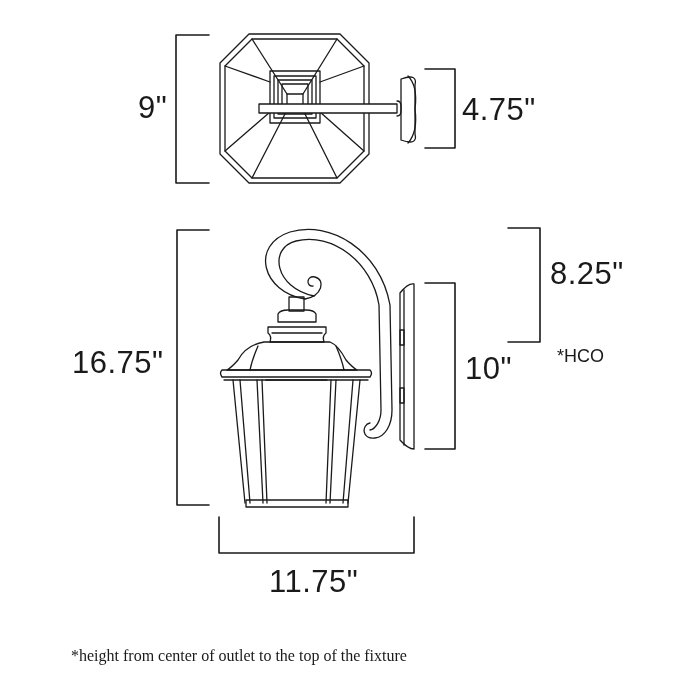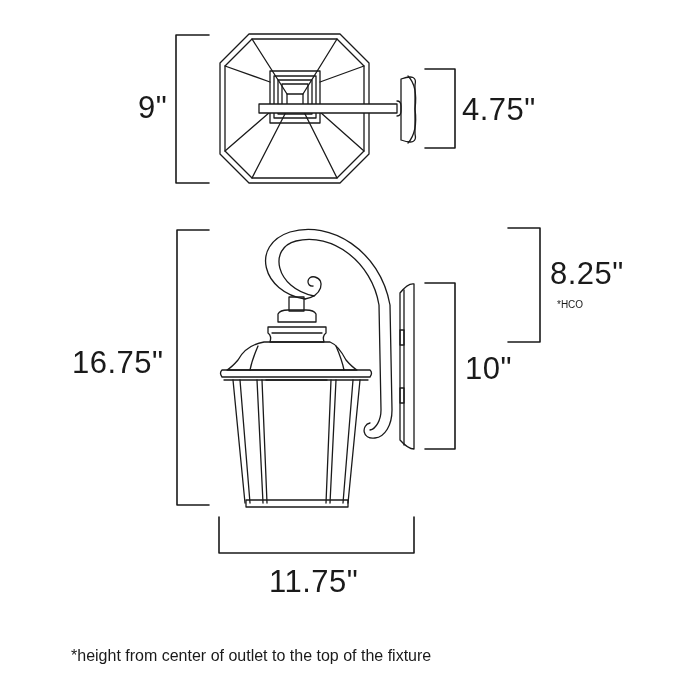--- a/index.html
+++ b/index.html
@@ -1,22 +1,22 @@
 <!DOCTYPE html>
 <html><head>
 <meta charset="utf-8">
 <style>
   html, body { margin: 0; padding: 0; background: #ffffff; }
   body { width: 700px; height: 700px; position: relative; overflow: hidden;
          font-family: "Liberation Sans", "DejaVu Sans", sans-serif; color: #1a1a1a; }
   .stage { position: absolute; left: 0; top: 0; width: 700px; height: 700px; }
   .label { position: absolute; white-space: nowrap; line-height: 1; color: #1a1a1a; }
   .dim-lg { font-size: 31px; letter-spacing: 0.5px; }
-  .dim-sm { font-size: 10px; }
-  .foot { font-size: 16px; }
+  .dim-sm { font-size: 18px; margin-top: 47px; }
+  .foot { font-size: 16px; font-family: Liberation Serif, serif; }
 </style>
 </head>
 <body>
 
 <div class="stage">
 
   <svg width="700" height="700" viewBox="0 0 700 700" xmlns="http://www.w3.org/2000/svg" style="position:absolute;left:0;top:0">
     <g fill="none" stroke="#1a1a1a" stroke-width="1.3" stroke-linejoin="round" stroke-linecap="round">
 
       <g>

